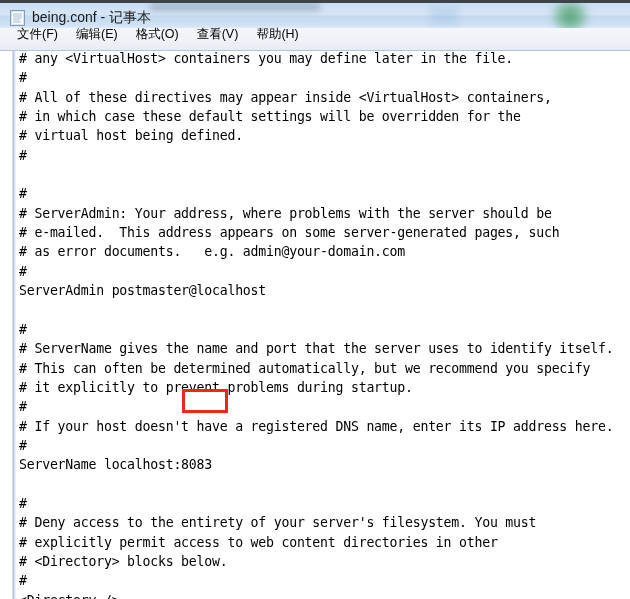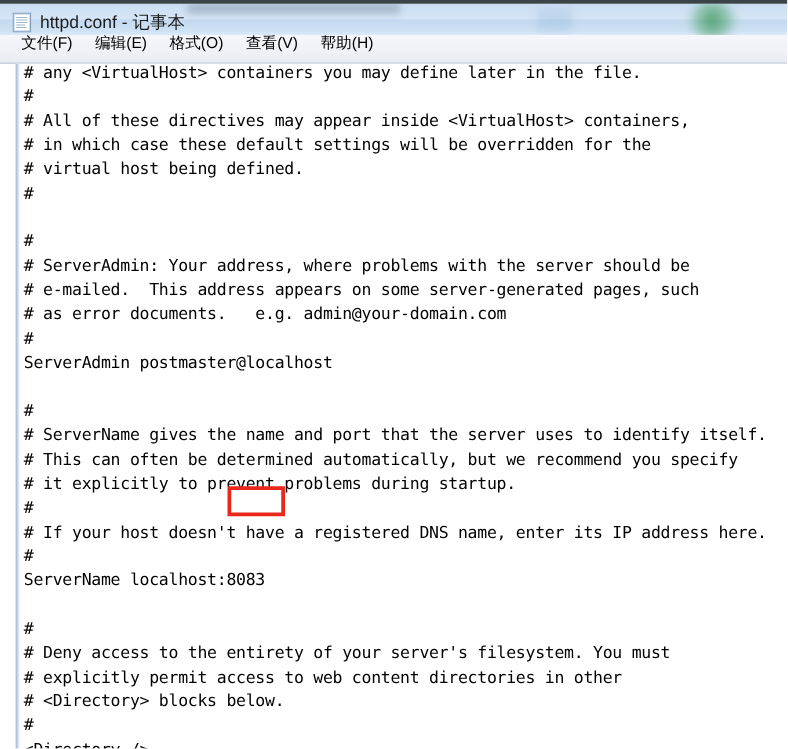--- a/index.html
+++ b/index.html
@@ -177,21 +177,21 @@
         <g stroke="#9bb4cc" stroke-width="0.9">
           <line x1="3" y1="4" x2="12" y2="4"></line>
           <line x1="3" y1="6" x2="12" y2="6"></line>
           <line x1="3" y1="8" x2="12" y2="8"></line>
           <line x1="3" y1="10" x2="10" y2="10"></line>
           <line x1="3" y1="12" x2="11" y2="12"></line>
         </g>
       </svg>
     </span>
 
-    <span id="title-text">httpd.conf - 记事本</span>
+    <span id="title-text">being.conf - 记事本</span>
   </div>
 
   <div id="menubar">
     <div class="menu-item">文件(F)</div>
     <div class="menu-item">编辑(E)</div>
     <div class="menu-item">格式(O)</div>
     <div class="menu-item">查看(V)</div>
     <div class="menu-item">帮助(H)</div>
   </div>
 

